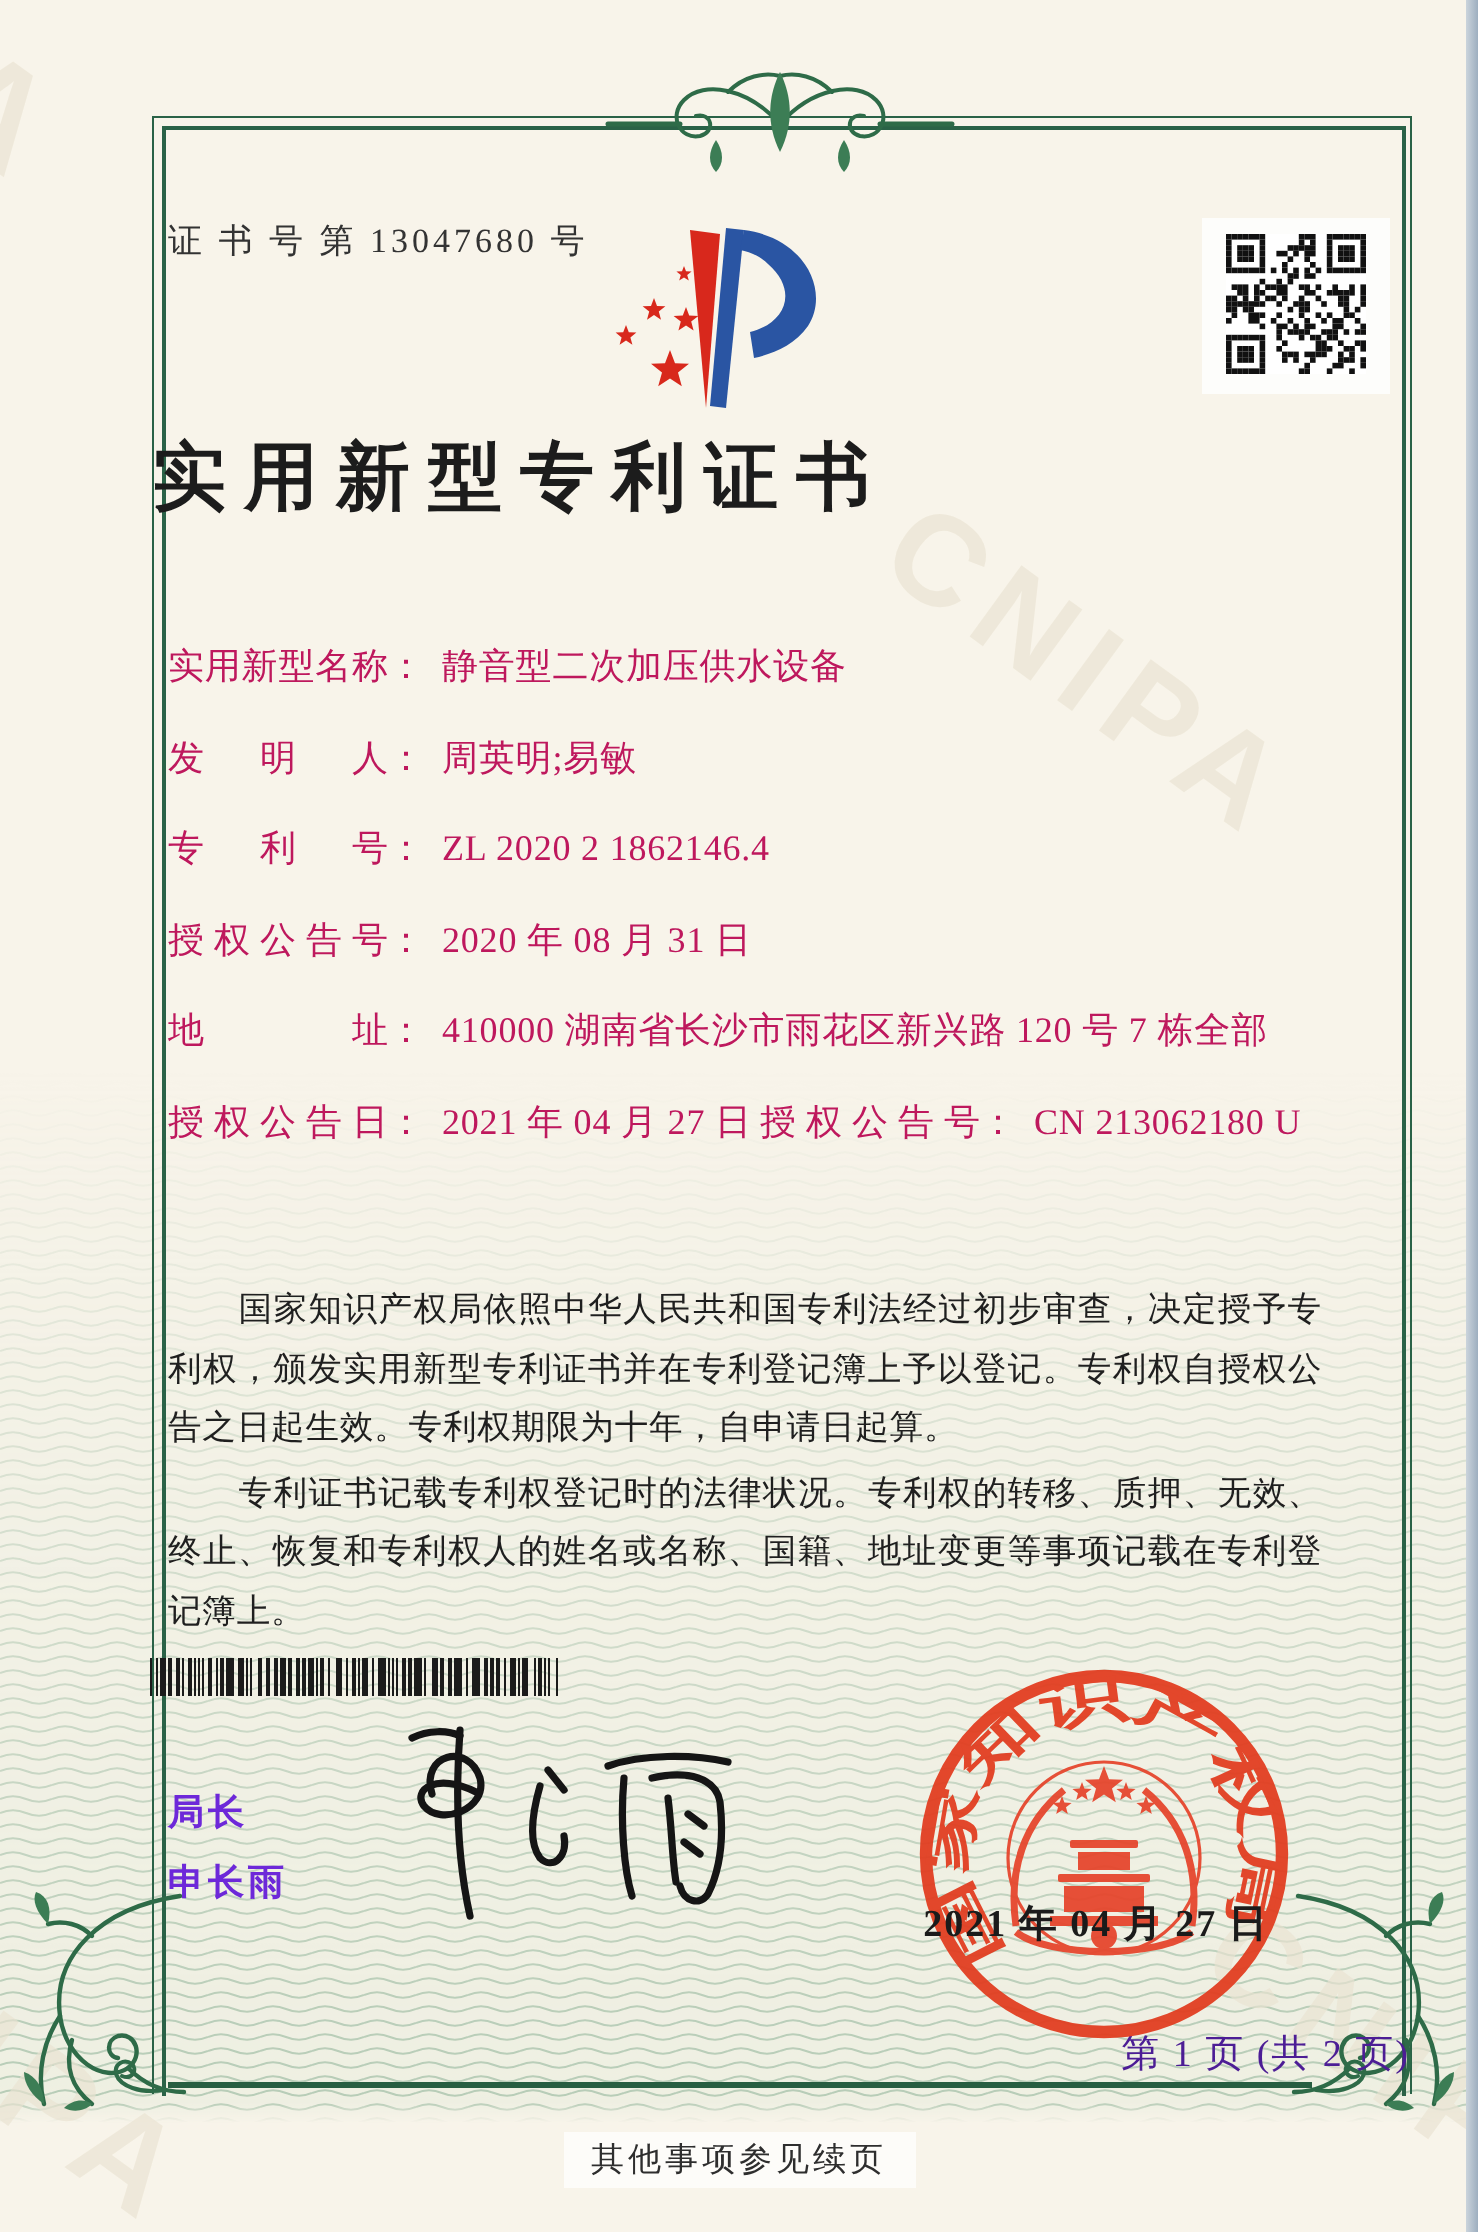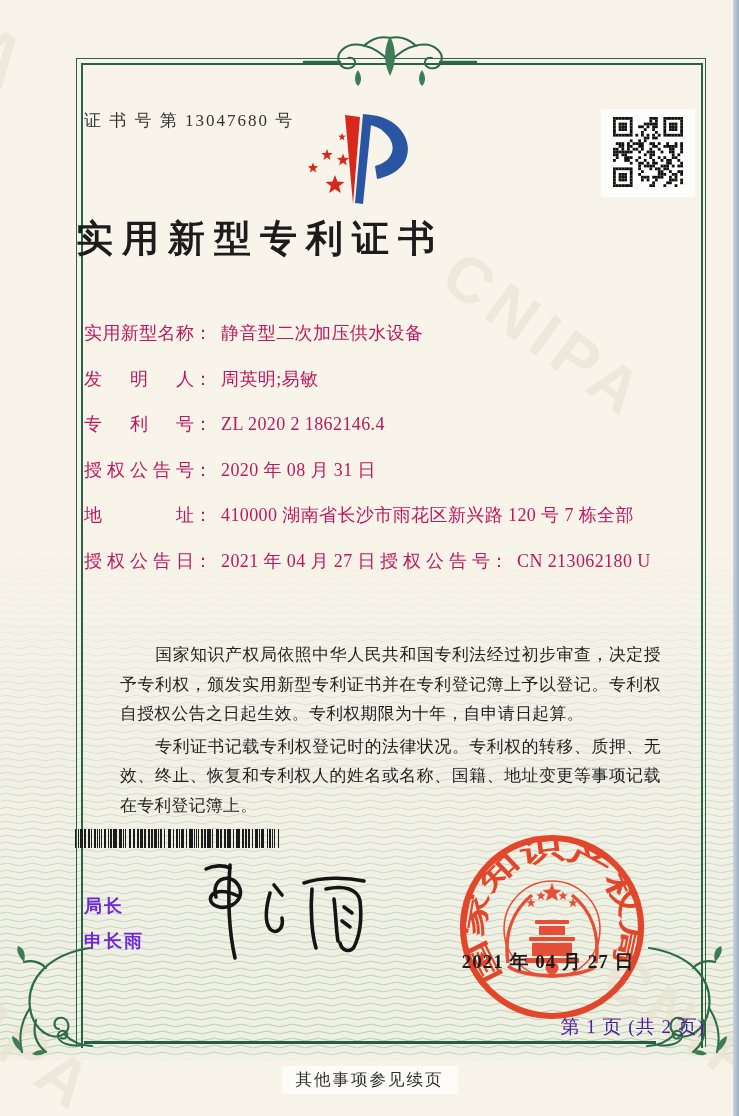--- a/index.html
+++ b/index.html
@@ -22,21 +22,21 @@
   .title{position:absolute;left:76px;top:214px;width:629px;font-size:37px;
          font-weight:700;letter-spacing:9px;color:#1c1c1c;z-index:3;}
   .fields{position:absolute;left:84px;top:321px;width:590px;z-index:3;}
   .row{position:relative;height:20px;margin-bottom:25.5px;font-size:18px;white-space:nowrap;color:#be185d;}
   .lbl{display:inline-block;width:110px;text-align:justify;text-align-last:justify;vertical-align:bottom;}
   .colon{margin-right:9px;}
   .val{letter-spacing:.4px;}
   .pair2{position:absolute;left:296px;top:0;}
   .paras{position:absolute;left:84px;top:640px;width:577px;z-index:3;font-size:16.8px;
          line-height:29.5px;text-align:justify;color:#1f1f1f;letter-spacing:.4px;}
-  .paras p{margin:0 0 3px 0;text-indent:2.1em;padding-left:36px;}
+  .paras p{margin:0 0 3px 0;text-indent:2.1em;}
   .barcode{position:absolute;left:75px;top:829px;z-index:3;}
   .officer{position:absolute;left:84px;top:889px;z-index:3;
            font-family:"Liberation Sans","DejaVu Sans",sans-serif;font-weight:600;font-size:18px;
            line-height:35px;color:#6d28d9;letter-spacing:2px;}
   .signature{position:absolute;left:186px;top:855px;z-index:4;}
   .seal{position:absolute;left:452px;top:827px;z-index:5;opacity:.93;}
   .seal-date{position:absolute;left:448px;top:949px;width:200px;text-align:center;z-index:6;
              font-size:19px;font-weight:700;color:#1b1b1b;letter-spacing:1px;}
   .page-ind{position:absolute;left:76px;top:1014px;width:629px;text-align:right;font-size:19px;
             color:#4c1d95;letter-spacing:1px;z-index:3;}

